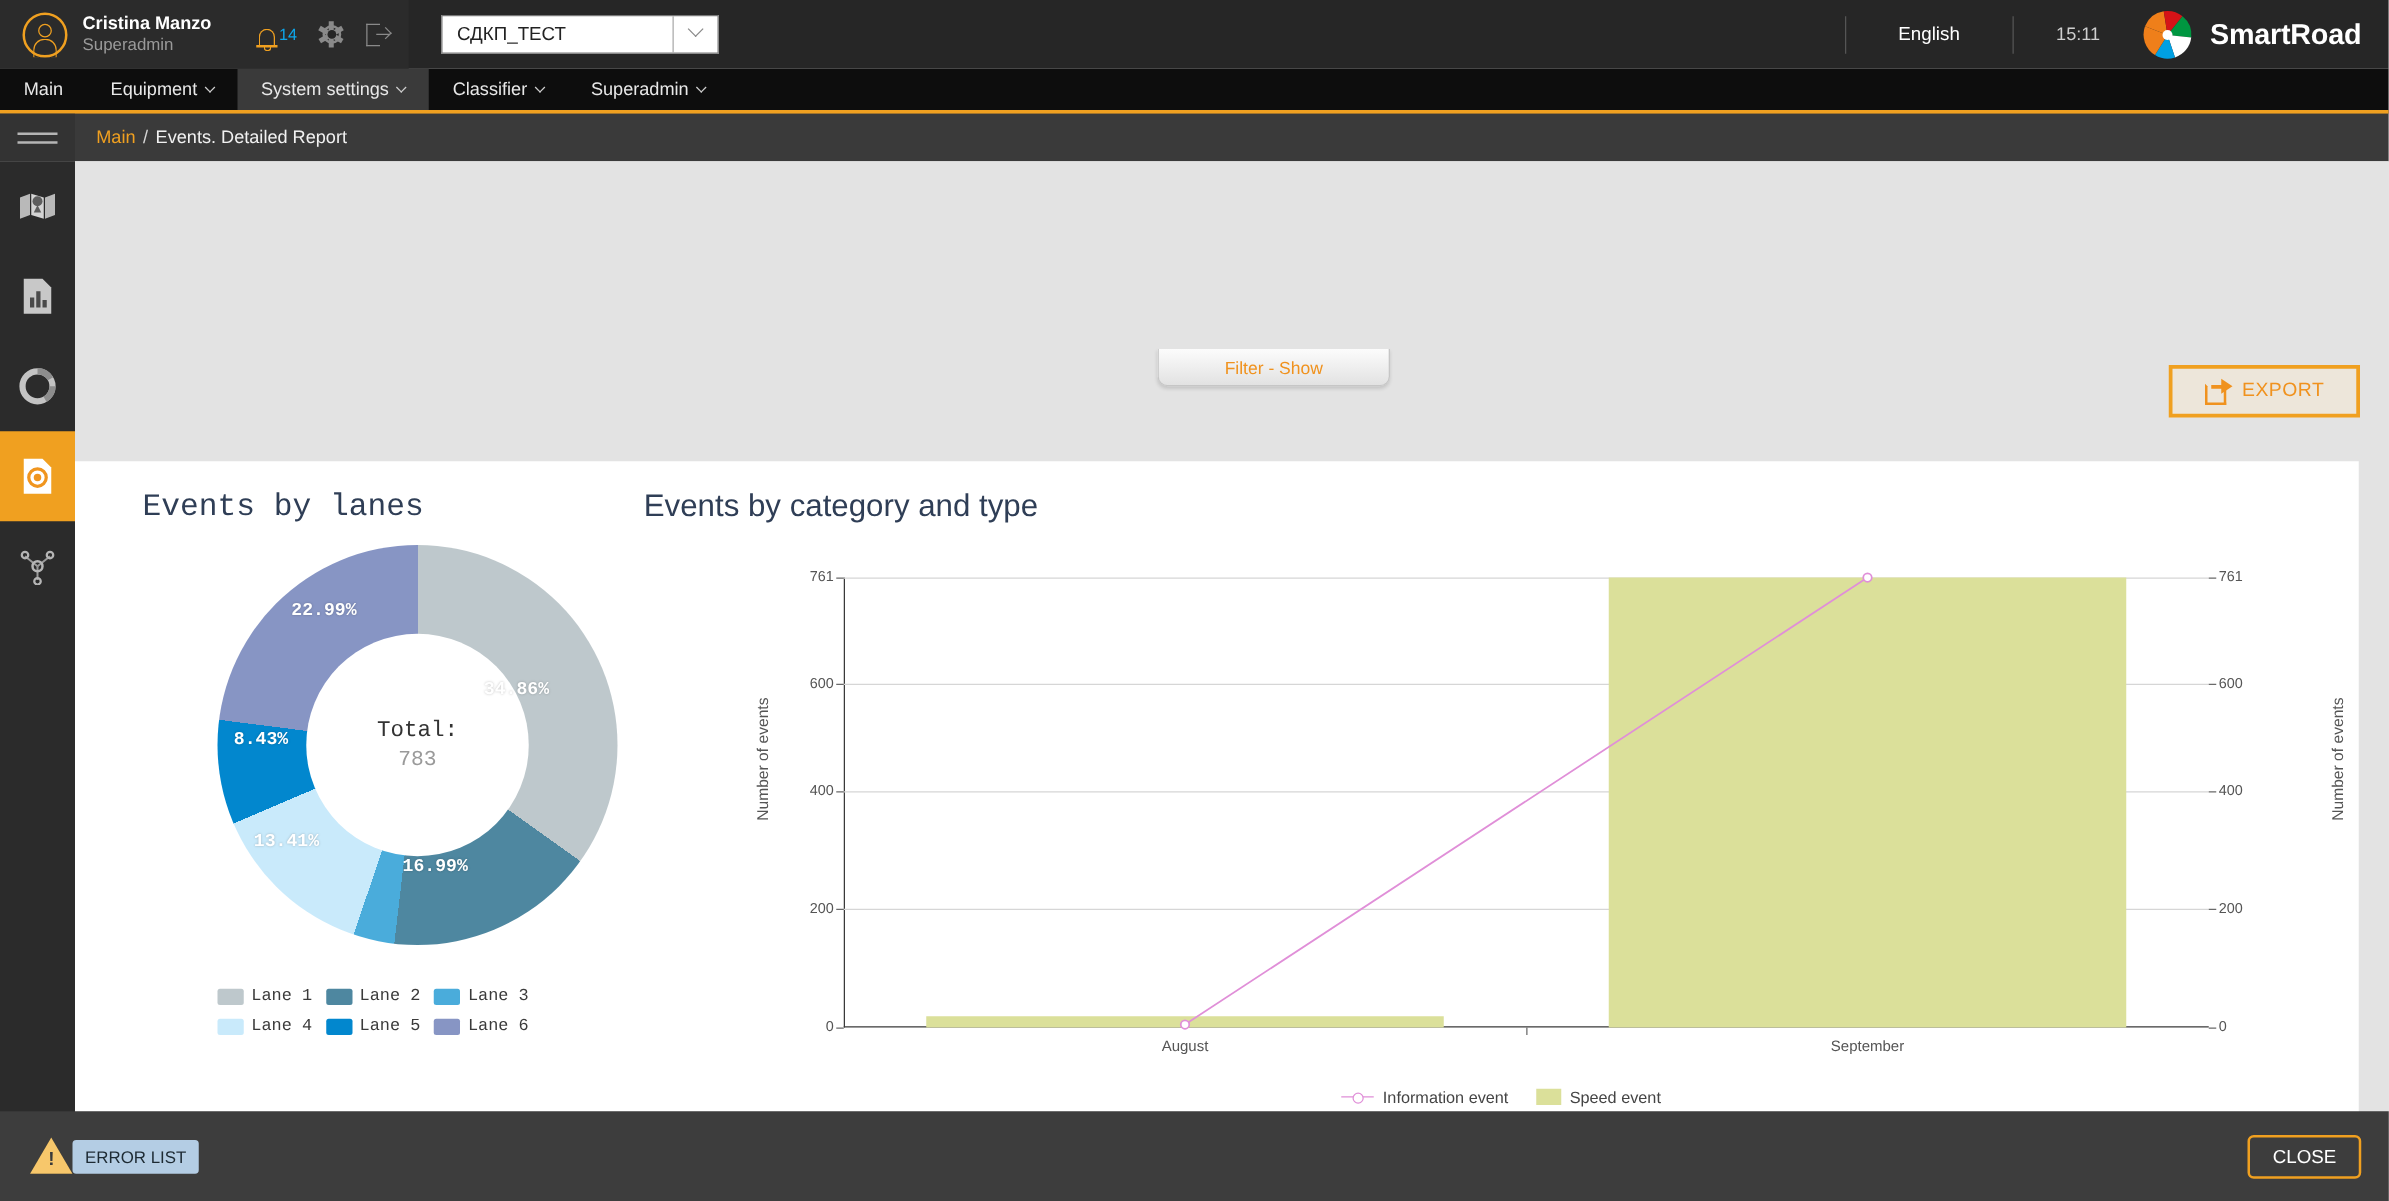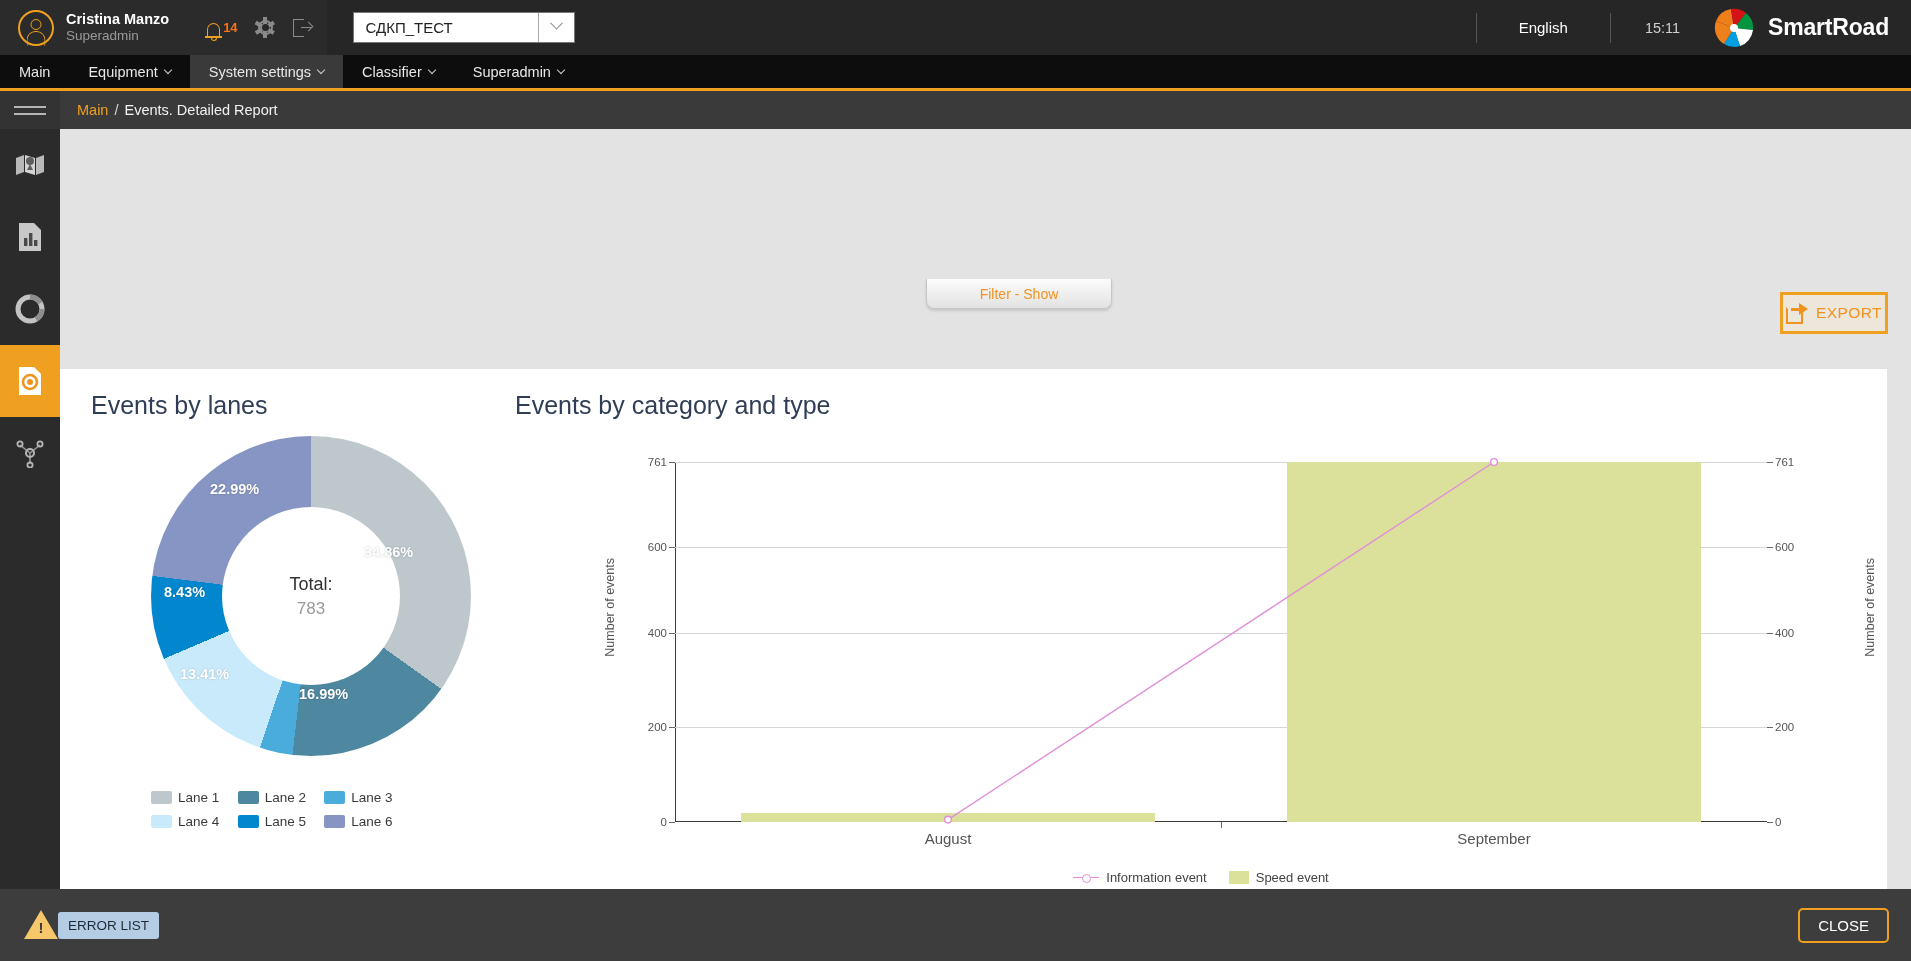--- a/index.html
+++ b/index.html
@@ -51,21 +51,21 @@
   .bell:after {
     content:""; position:absolute; left:-3.4px; bottom:-2px;
     width: 17px; height: 1.6px; background:#f0a020;
   }
   .bell:before {
     content:""; position:absolute; left:50%; bottom:-5px;
     transform:translateX(-50%);
     width:4px; height:3px; border:1.6px solid #f0a020; border-top:none;
     border-radius: 0 0 4px 4px;
   }
-  .bell-count { color:#f97316; font-size: 13px; font-weight:bold; }
+  .bell-count { color:#0ea5e9; font-size: 13px; font-weight:normal; }
   .gear { width:19px; height:19px; position:relative; cursor:pointer; }
   .gear-ring {
     position:absolute; inset:2px; border-radius:50%;
     border:2.2px solid #8a8a8a;
   }
   .gear-tooth {
     position:absolute; left:50%; top:-1px; width:3.6px; height:21px;
     background:#8a8a8a; transform-origin: 50% 50%; margin-left:-1.8px;
   }
   .gear-hole {
@@ -160,21 +160,21 @@
     border:1px solid #c6c6c6; border-top:none;
     border-radius: 0 0 8px 8px;
     display:flex; align-items:center; justify-content:center;
     color:#f0921e; font-size:14px; cursor:pointer;
     box-shadow: 0 2px 3px rgba(0,0,0,.13);
   }
 
   
   .export-btn {
     position:absolute; right:23px; top:163px;
-    width:108px; height:42px;
+    width:153px; height:42px;
     background:#ede6da; border:3px solid #f0a020;
     display:flex; align-items:center; justify-content:center; gap:8px;
     cursor:pointer;
   }
   .export-label { color:#f0921e; font-size:15.5px; letter-spacing:.4px; }
   .exp-icon { width:22px; height:22px; position:relative; }
   .exp-icon .sq {
     position:absolute; left:0; bottom:0; width:17px; height:17px;
     border:2.4px solid #f0921e; border-top-color: transparent;
   }
@@ -187,21 +187,21 @@
     position:absolute; left:5px; top:6px; width:10px; height:3px; background:#f0921e;
   }
 
   
   .panel {
     position:absolute; left:0px; top:240px; right:24px;
     height: 560px; background:#fff;
   }
   .panel-inner { display:flex; height:100%; }
 
-  .pane-donut { width: 455px; padding: 22px 0 0 31px; }
+  .pane-donut { width: 455px; padding: 22px 0 0 54px; font-family: Liberation Mono, monospace; }
   .pane-bars  { flex:1; padding: 22px 0 0 0; position:relative; }
 
   .chart-title {
     color: #2f3e56; font-size: 25px; font-weight: normal;
   }
 
   
   .donut-wrap { position:relative; width: 320px; height: 320px; margin: 16px 0 0 60px; }
   .donut {
     width:320px; height:320px; border-radius:50%;
@@ -244,21 +244,21 @@
     position:absolute; color:#555; font-size:11.5px; white-space:nowrap;
   }
   .tick-l { right: calc(100% + 8px); transform: translateY(-50%); }
   .tick-r { left: calc(100% + 8px); transform: translateY(-50%); }
   .tick-mark { position:absolute; width:6px; height:1px; background:#6a6a6a; }
 
   .bar {
     position:absolute; bottom:0; background:#dbe09a;
   }
   .xlab {
-    position:absolute; top: 368px; color:#555; font-size:15px;
+    position:absolute; top: 368px; color:#555; font-size:12px;
     transform:translateX(-50%);
   }
   .xtick { position:absolute; width:1px; height:6px; background:#6a6a6a; bottom:-6px; }
 
   .bars-legend {
     position:absolute; left:0; right:0; top: 408px;
     display:flex; align-items:center; justify-content:center; gap:22px;
   }
   .bl-item { display:flex; align-items:center; gap:7px; }
   .bl-text { color:#444; font-size:13px; }

